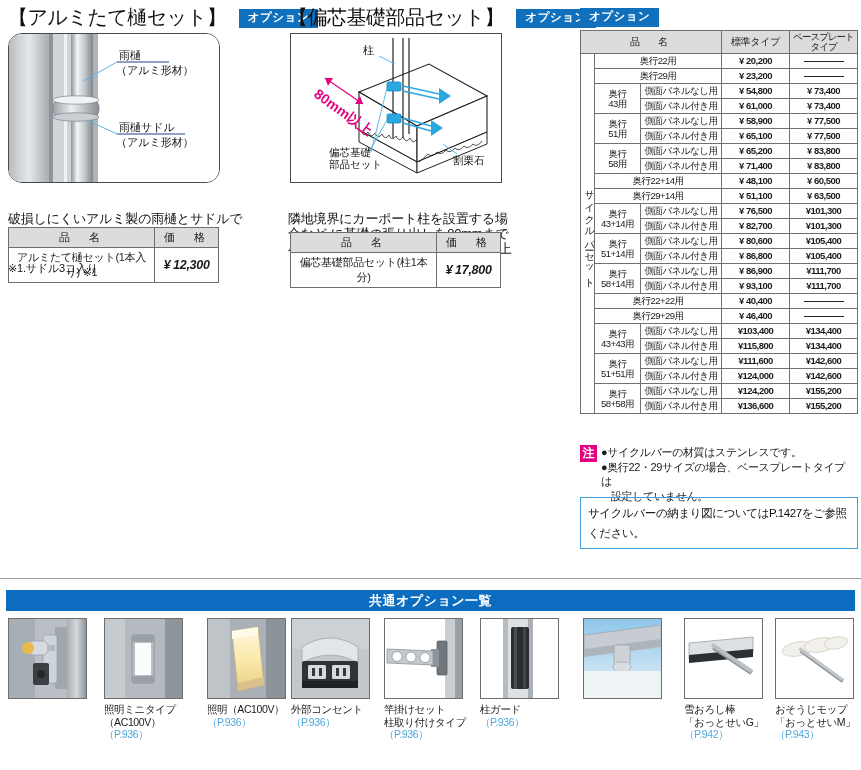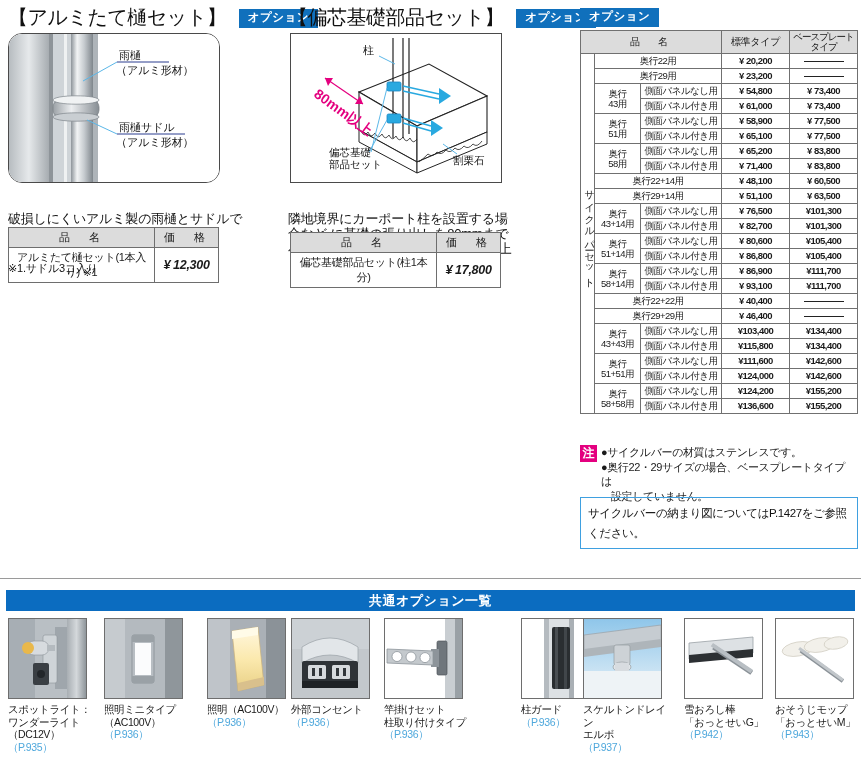--- a/index.html
+++ b/index.html
@@ -467,26 +467,20 @@
     <rect x="58" y="0" width="19" height="79" fill="url(#gwall)"></rect>
     <rect x="46" y="8" width="12" height="62" fill="#9fa6ac"></rect>
     <rect x="34" y="16" width="14" height="48" rx="2" fill="#cfd4d8" stroke="#8d949a" stroke-width="0.6"></rect>
     <rect x="24" y="44" width="16" height="22" rx="2" fill="#3a3f44"></rect>
     <circle cx="32" cy="55" r="4" fill="#22262a"></circle>
     <rect x="18" y="22" width="22" height="14" rx="7" fill="#d7dbdf" stroke="#8d949a" stroke-width="0.6"></rect>
     <circle cx="19" cy="29" r="6" fill="#e9b84b"></circle>
     <rect x="38" y="26" width="8" height="6" fill="#b4babf"></rect>
         </svg>
       </div>
-      <div class="gal-cap">
-        <div>スポットライト：</div>
-        <div>ワンダーライト</div>
-        <div>（DC12V）</div>
-        <div class="pref">（P.935）</div>
-      </div>
     </div>
     <div class="gal-item" style="left: 104px;">
       <div class="gal-thumb">
         <svg width="77" height="79" viewBox="0 0 77 79">
           <rect width="77" height="79" fill="#b4babf"></rect>
     <rect x="0" y="0" width="20" height="79" fill="#c6cbcf"></rect>
     <rect x="60" y="0" width="17" height="79" fill="#8f969b"></rect>
     <rect x="27" y="16" width="22" height="48" rx="2" fill="#b8bec3" stroke="#7f868c" stroke-width="0.7"></rect>
     <rect x="30" y="24" width="16" height="32" fill="#fbfcfd"></rect>
     <rect x="27" y="16" width="22" height="7" fill="#9aa1a6"></rect>
@@ -549,21 +543,21 @@
     <circle cx="26" cy="38" r="5" fill="#ffffff" stroke="#8d949a" stroke-width="0.8"></circle>
     <circle cx="40" cy="38.6" r="5" fill="#ffffff" stroke="#8d949a" stroke-width="0.8"></circle>
         </svg>
       </div>
       <div class="gal-cap">
         <div>竿掛けセット</div>
         <div>柱取り付けタイプ</div>
         <div class="pref">（P.936）</div>
       </div>
     </div>
-    <div class="gal-item" style="left: 521px;">
+    <div class="gal-item" style="left: 480px;">
       <div class="gal-thumb">
         <svg width="77" height="79" viewBox="0 0 77 79">
           <rect width="77" height="79" fill="#ffffff"></rect>
     <rect x="22" y="0" width="30" height="79" fill="#dde1e4"></rect>
     <rect x="22" y="0" width="5" height="79" fill="#b5bbc0"></rect>
     <rect x="47" y="0" width="5" height="79" fill="#aab0b5"></rect>
     <rect x="30" y="8" width="18" height="62" rx="2" fill="#2a2e31"></rect>
     <rect x="33" y="8" width="3" height="62" fill="#4a4f53"></rect>
     <rect x="42" y="8" width="3" height="62" fill="#41464a"></rect>
         </svg>
@@ -577,25 +571,20 @@
       <div class="gal-thumb">
         <svg width="77" height="79" viewBox="0 0 77 79">
           <rect width="77" height="79" fill="url(#gsky)"></rect>
     <polygon points="0,16 77,6 77,22 0,32" fill="#c6ccd1" stroke="#9aa1a6" stroke-width="0.7"></polygon>
     <polygon points="0,30 77,20 77,28 0,38" fill="#aeb5ba"></polygon>
     <rect x="30" y="26" width="16" height="20" rx="2" fill="#cdd2d6" stroke="#969da2" stroke-width="0.7"></rect>
     <ellipse cx="38" cy="48" rx="9" ry="5" fill="#e1e5e8" stroke="#969da2" stroke-width="0.7"></ellipse>
     <rect x="31" y="44" width="14" height="8" fill="#d8dce0"></rect>
     <rect x="0" y="52" width="77" height="27" fill="#eef3f6"></rect>
         </svg>
-      </div>
-      <div class="gal-cap">
-        <div>スケルトンドレイン</div>
-        <div>エルボ</div>
-        <div class="pref">（P.937）</div>
       </div>
     </div>
     <div class="gal-item" style="left: 684px;">
       <div class="gal-thumb">
         <svg width="77" height="79" viewBox="0 0 77 79">
           <rect width="77" height="79" fill="#ffffff"></rect>
     <polygon points="4,24 68,18 68,34 4,40" fill="#dde1e4" stroke="#9aa1a6" stroke-width="0.8"></polygon>
     <polygon points="4,36 68,30 68,38 4,44" fill="#2c3033"></polygon>
     <rect x="30" y="26" width="46" height="5" transform="rotate(34 30 26)" fill="#8b9298"></rect>
     <rect x="28" y="24" width="48" height="4" transform="rotate(34 28 24)" fill="#b9bfc4"></rect>

